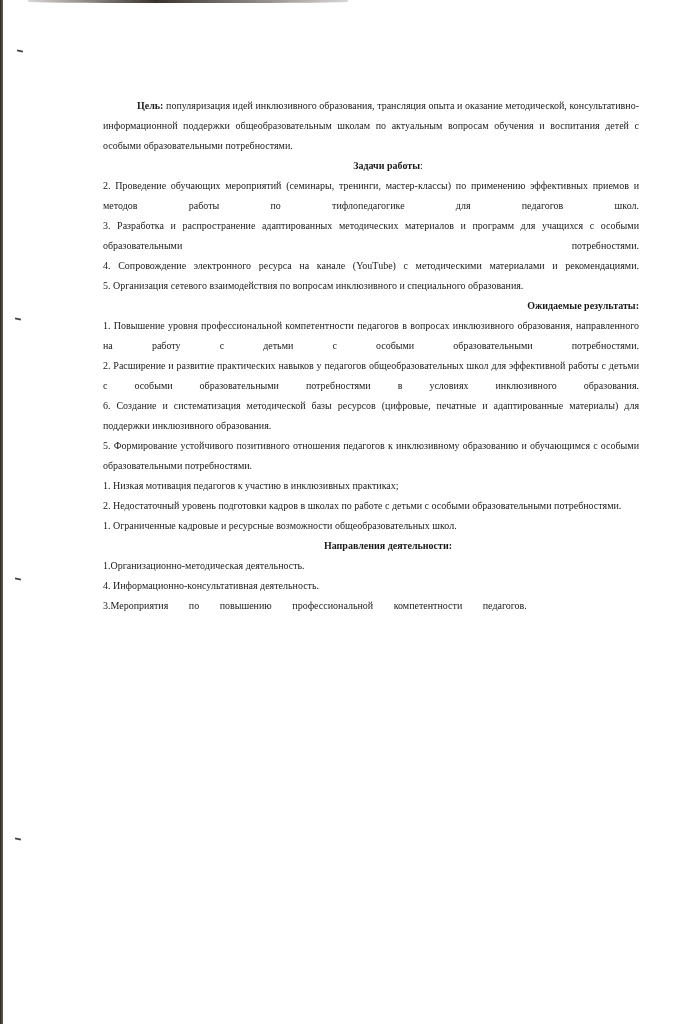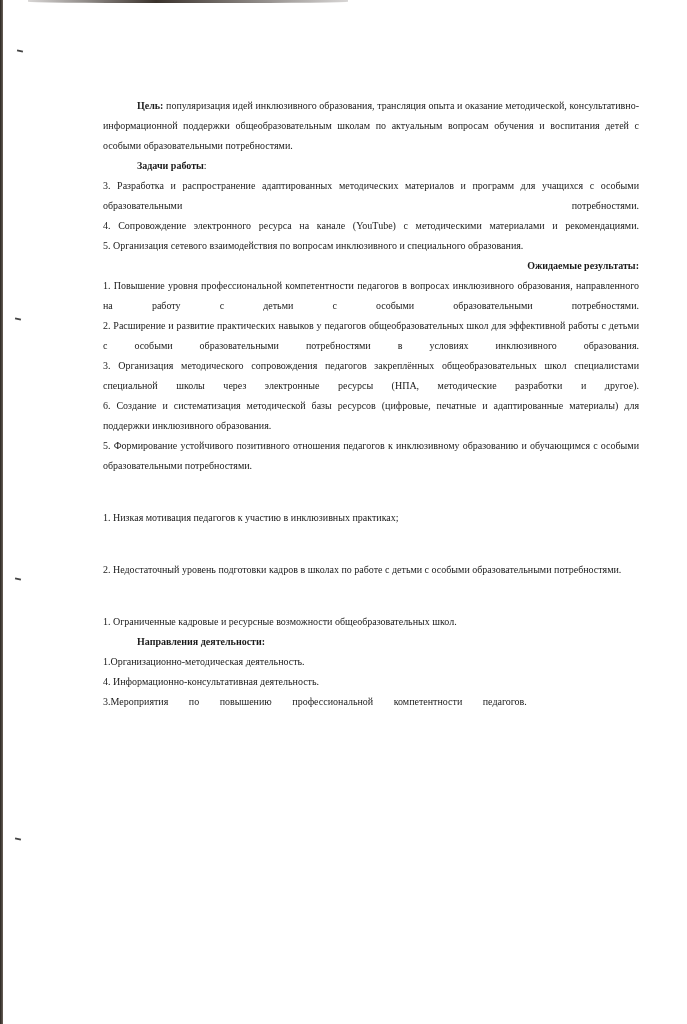--- a/index.html
+++ b/index.html
@@ -23,53 +23,53 @@
     position: absolute; width: 6px; height: 2px; background: #444; transform: rotate(12deg);
   }
   .page {
     position: absolute; left: 103px; top: 96px; width: 536px;
     font-size: 10px; line-height: 20px;
   }
   p { margin: 0; }
   .just { text-align: justify; text-align-last: justify; }
   .just-last { text-align: justify; }
   .indent { text-indent: 34px; }
-  .heading { font-weight: bold; padding-left: 34px; }
+  .heading { font-weight: bold; padding-left: 34px; text-align: center; }
   .heading2 { font-weight: bold; padding-left: 40px; text-align: right; }
-  .hang { padding-left: 20px; text-indent: -20px; text-align: justify; margin-top: 32px; }
+  .hang { padding-left: 20px; text-indent: -20px; text-align: justify; }
   b { font-weight: bold; }
 </style>
 </head>
 <body>
 
 <div class="edge-left"></div>
 <div class="edge-top"></div>
 <div class="mark" style="left:17px;top:50px;"></div>
 <div class="mark" style="left:15px;top:318px;"></div>
 <div class="mark" style="left:15px;top:578px;"></div>
 <div class="mark" style="left:15px;top:838px;"></div>
 
 <div class="page">
 
   <section>
     <p class="indent just-last"><b>Цель:</b> <span>популяризация идей инклюзивного образования, трансляция опыта и оказание методической, консультативно-информационной поддержки общеобразовательным школам по актуальным вопросам обучения и воспитания детей с особыми образовательными потребностями.</span></p>
   </section>
 
   <section>
     <p class="heading"><span>Задачи работы</span><span style="font-weight:normal">:</span></p>
+    <p class="just">2. Проведение обучающих мероприятий (семинары, тренинги, мастер-классы) по применению эффективных приемов и методов работы по тифлопедагогике для педагогов школ.</p>
     <p class="just">3. Разработка и распространение адаптированных методических материалов и программ для учащихся с особыми образовательными потребностями.</p>
     <p class="just">4. Сопровождение электронного ресурса на канале (YouTube) с методическими материалами и рекомендациями.</p>
     <p class="just-last">5. Организация сетевого взаимодействия по вопросам инклюзивного и специального образования.</p>
   </section>
 
   <section>
     <p class="heading2">Ожидаемые результаты:</p>
     <p class="just">1. Повышение уровня профессиональной компетентности педагогов в вопросах инклюзивного образования, направленного на работу с детьми с особыми образовательными потребностями.</p>
     <p class="just">2. Расширение и развитие практических навыков у педагогов общеобразовательных школ для эффективной работы с детьми с особыми образовательными потребностями в условиях инклюзивного образования.</p>
-    <p class="just">3. Организация методического сопровождения педагогов закреплённых общеобразовательных школ специалистами специальной школы через электронные ресурсы (НПА, методические разработки и другое).</p>
     <p class="just-last">6. Создание и систематизация методической базы ресурсов (цифровые, печатные и адаптированные материалы) для поддержки инклюзивного образования.</p>
     <p class="just-last">5. Формирование устойчивого позитивного отношения педагогов к инклюзивному образованию и обучающимся с особыми образовательными потребностями.</p>
   </section>
 
   <section>
     <p class="hang">1. Низкая мотивация педагогов к участию в инклюзивных практиках;</p>
     <p class="hang">2. Недостаточный уровень подготовки кадров в школах по работе с детьми с особыми образовательными потребностями.</p>
     <p class="hang">1. Ограниченные кадровые и ресурсные возможности общеобразовательных школ.</p>
   </section>
 

